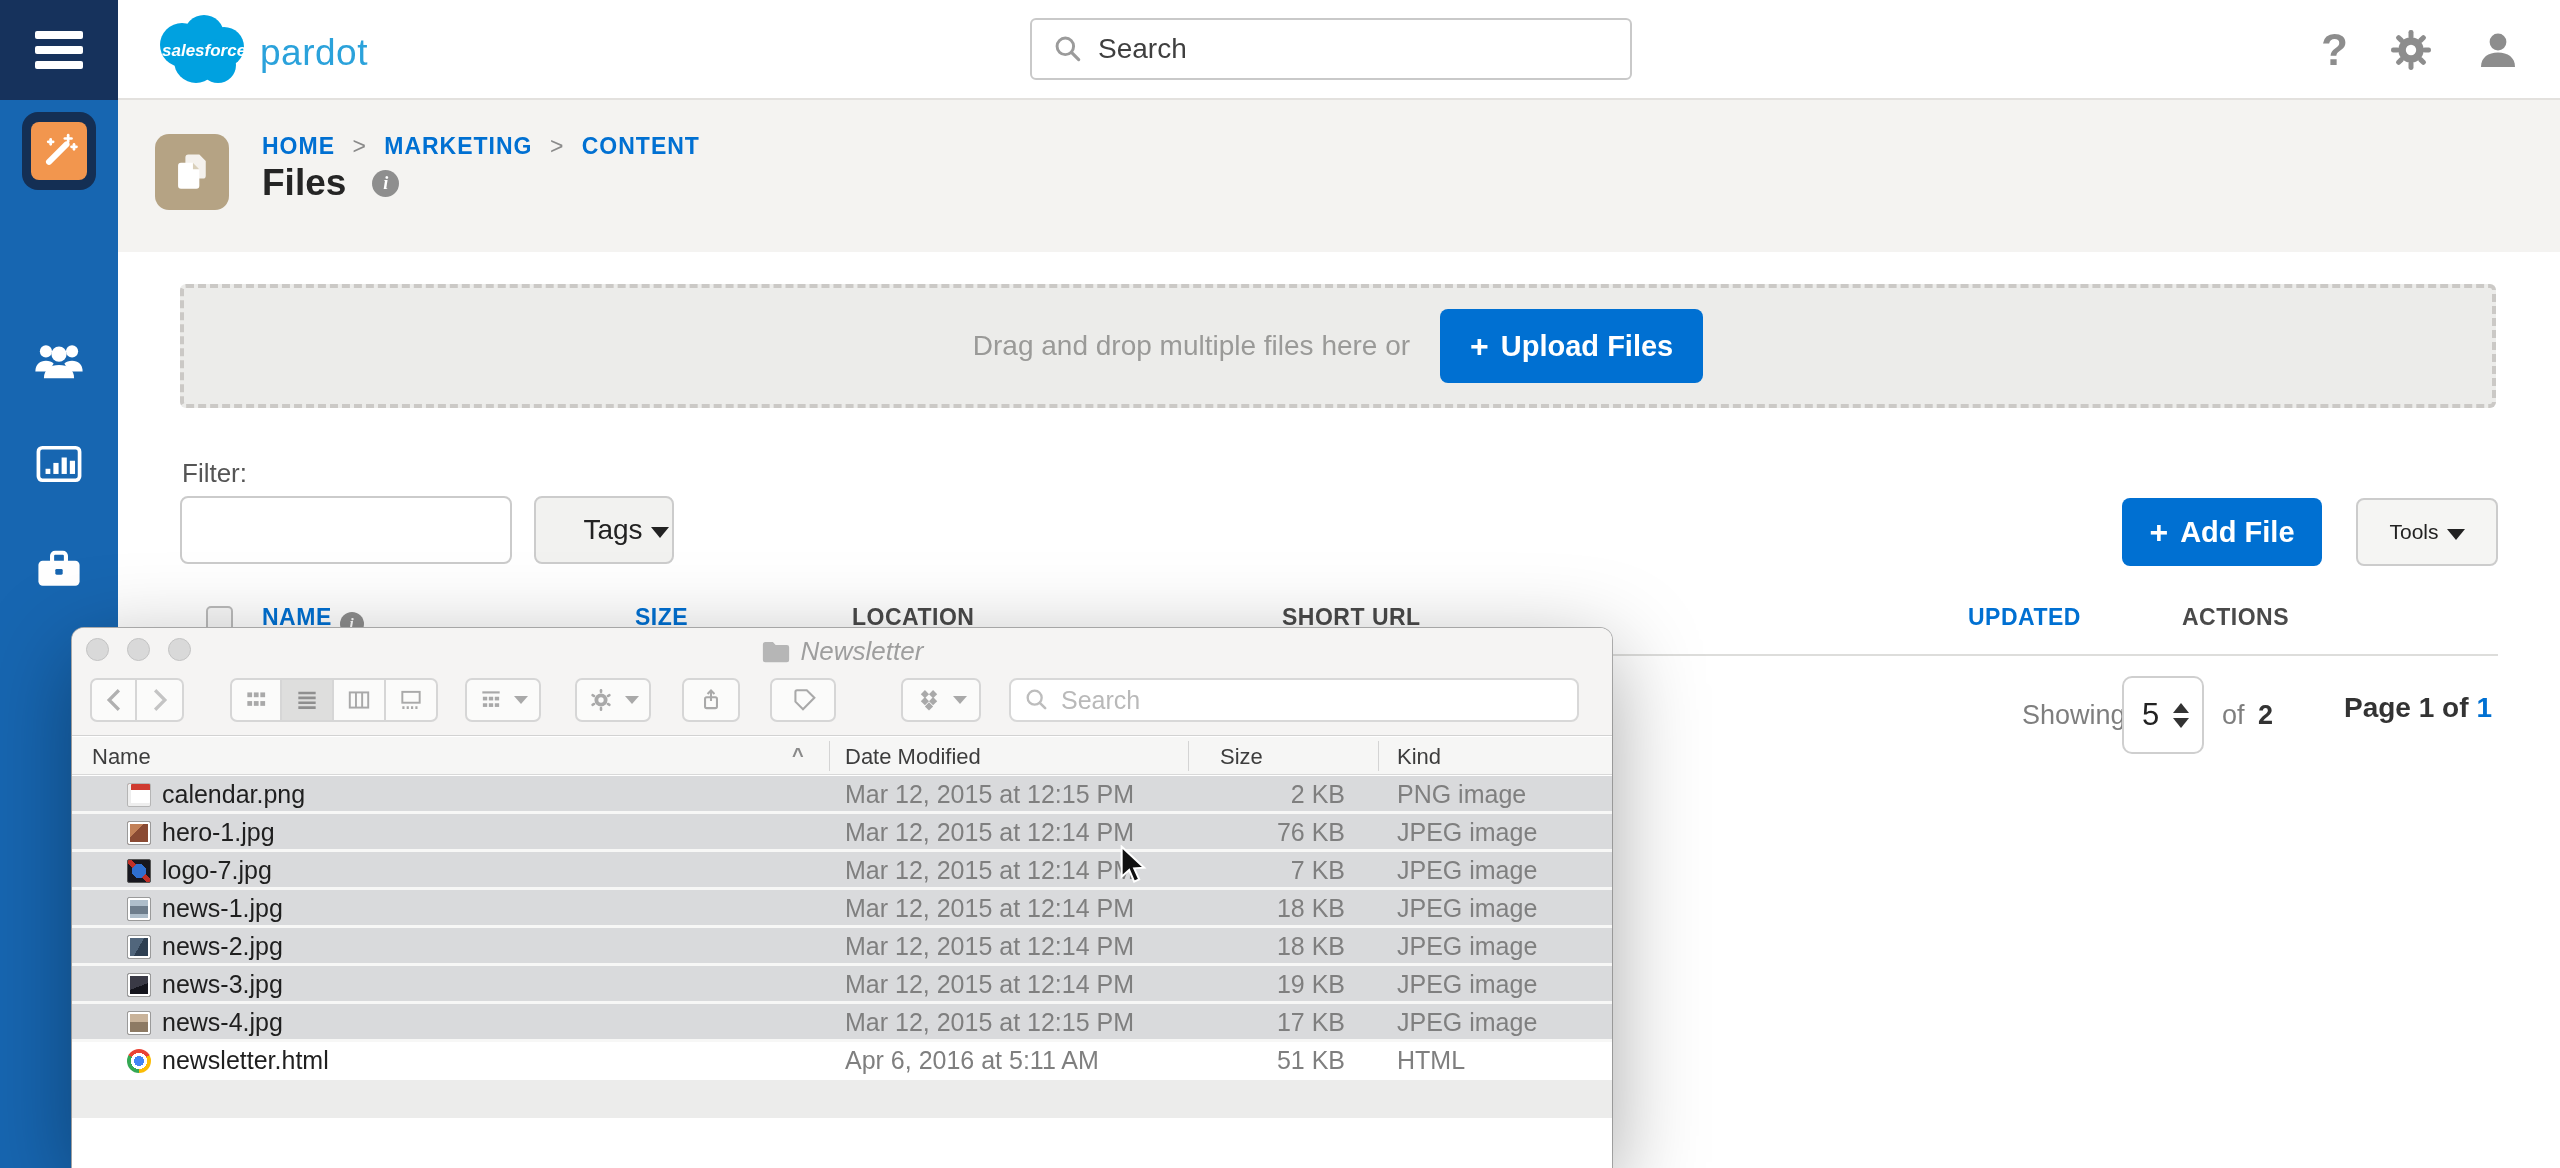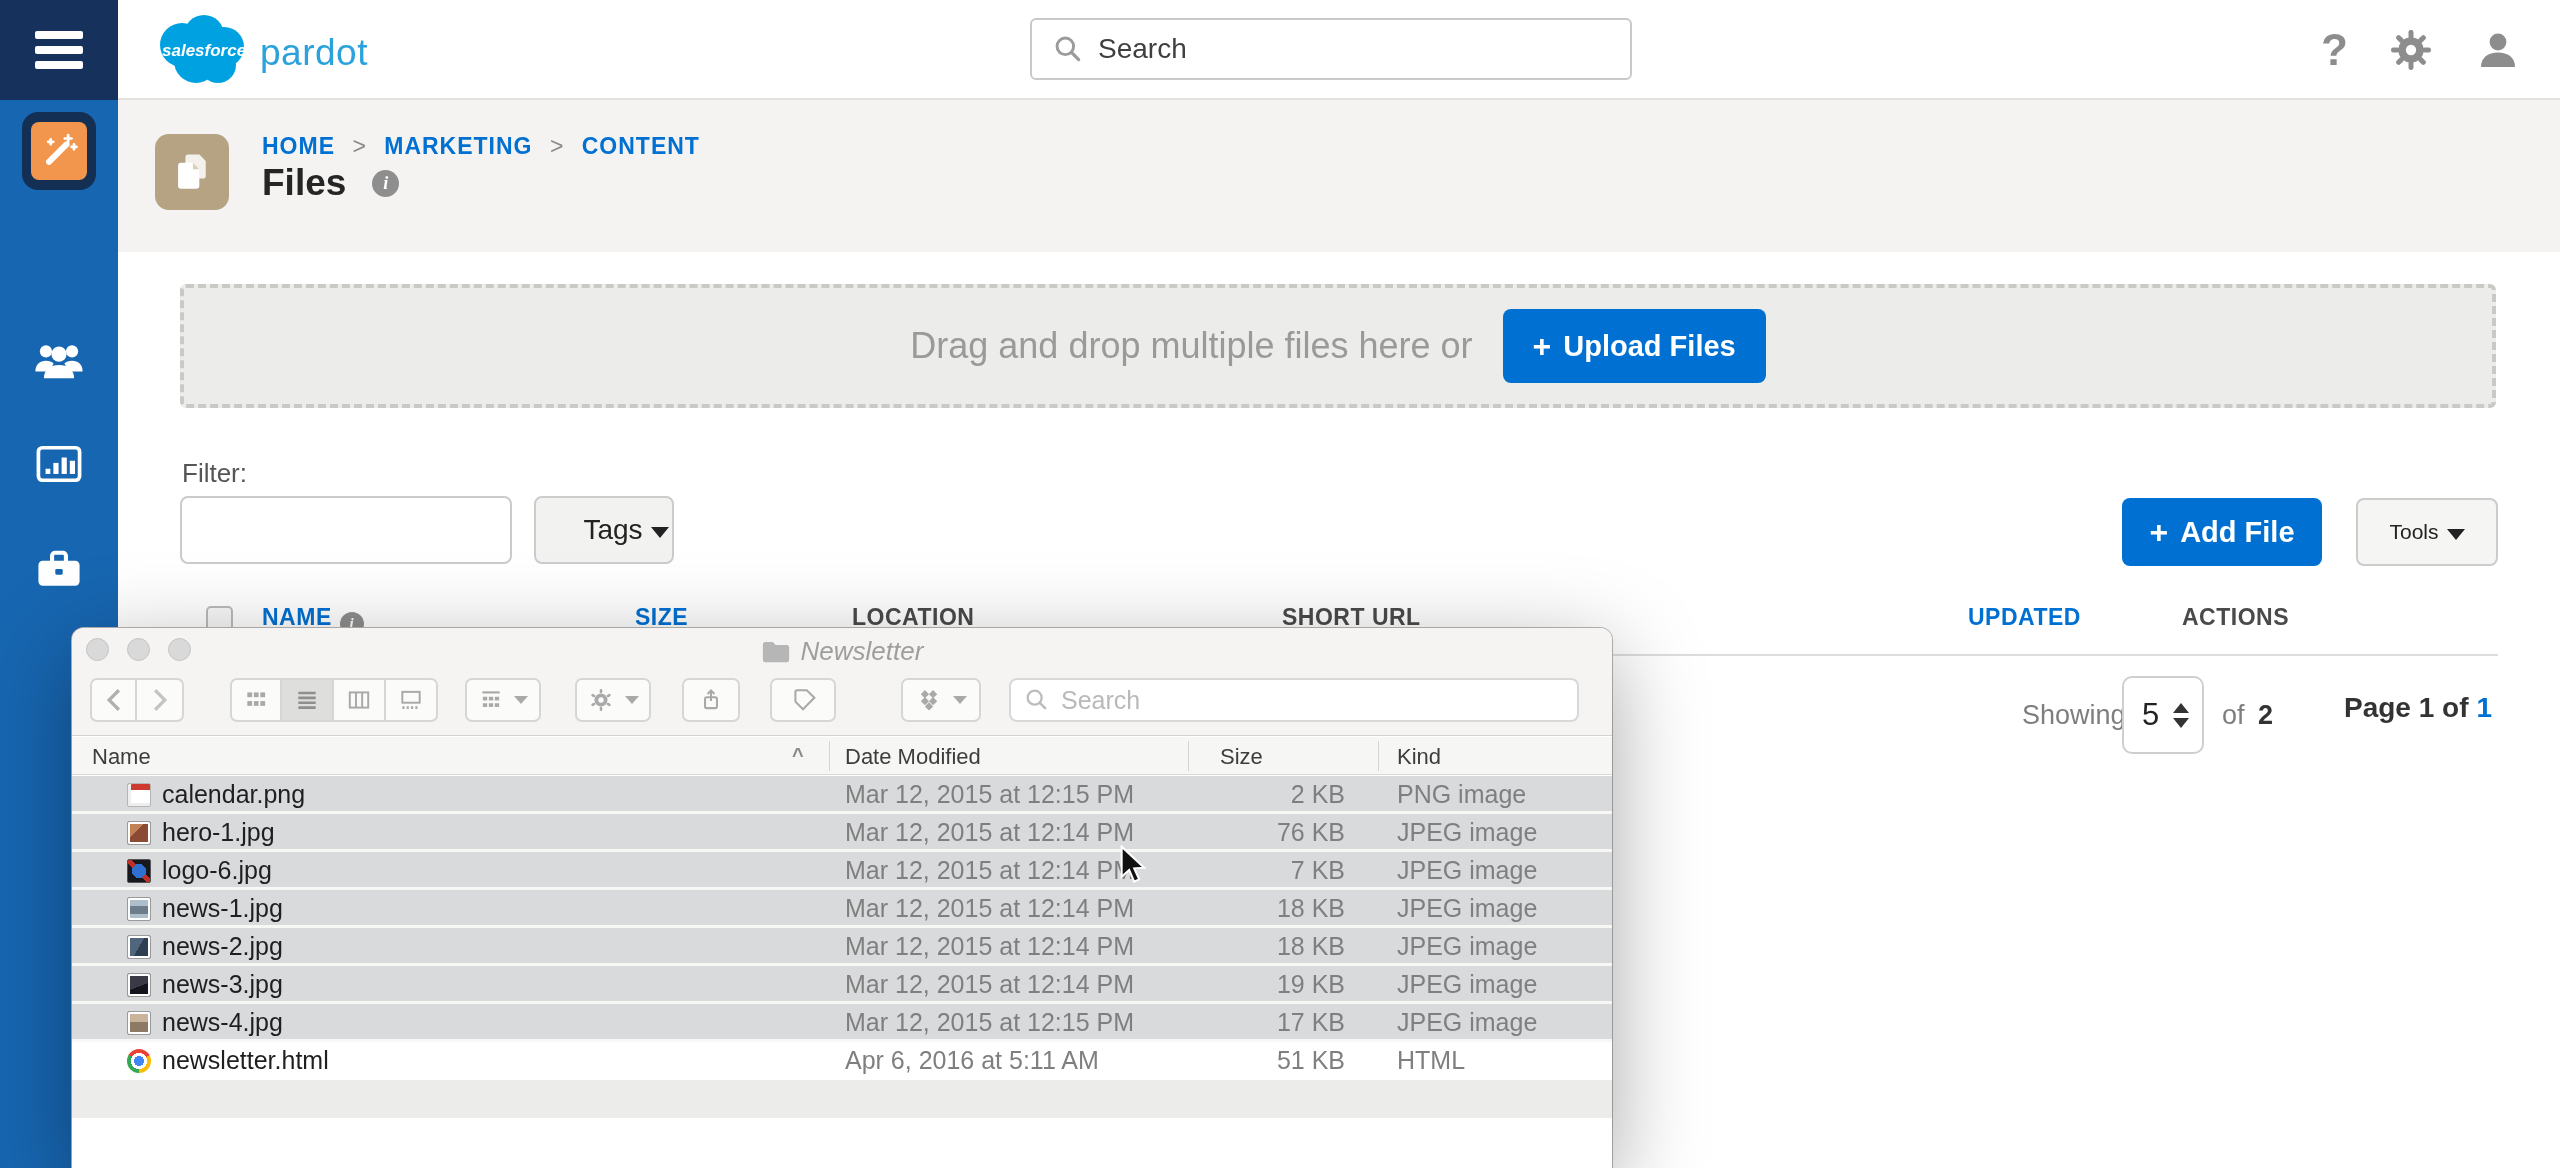--- a/index.html
+++ b/index.html
@@ -34,21 +34,21 @@
   .files-tile { position:absolute; left:37px; top:34px; width:74px; height:76px; background:#b5a384; border-radius:14px; display:flex; align-items:center; justify-content:center; }
   .crumbs { position:absolute; left:144px; top:33px; font-size:23px; font-weight:bold; letter-spacing:1px; }
   .crumbs a { color:#0070d2; text-decoration:none; cursor:pointer; }
   .crumbs .sep { color:#8a8a8a; margin:0 10px; font-weight:normal; }
   .page-title-row { position:absolute; left:144px; top:62px; display:flex; align-items:center; gap:26px; }
   .page-title { font-size:37px; font-weight:bold; color:#252525; }
   .info-dot { width:27px; height:27px; border-radius:50%; background:#8e8e8e; color:#fff; font-size:18px; font-weight:bold; font-family:"Liberation Serif",serif; font-style:italic; display:flex; align-items:center; justify-content:center; cursor:pointer; }
 
   
   .dropzone { position:absolute; left:180px; top:284px; width:2316px; height:124px; background:#ececea; border:4px dashed #cbc9c6; border-radius:6px; display:flex; align-items:center; justify-content:center; z-index:1; }
-  .dropzone .dz-text { color:#9a9a98; font-size:36px; }
+  .dropzone .dz-text { color:#9a9a98; font-size:28px; }
   .btn-blue { background:#0070d2; color:#fff; border-radius:8px; display:inline-flex; align-items:center; justify-content:center; cursor:pointer; }
   .upload-btn { height:74px; padding:0 30px; margin-left:30px; font-size:29px; font-weight:bold; }
   .plus { font-size:32px; font-weight:bold; margin-right:12px; }
 
   
   .filter-label { position:absolute; left:182px; top:458px; font-size:26px; color:#555; z-index:1; }
   .filter-input { position:absolute; left:180px; top:496px; width:332px; height:68px; border:2px solid #cbcbcb; border-radius:8px; background:#fff; z-index:1; }
   .tags-btn { position:absolute; left:534px; top:496px; width:140px; height:68px; background:#f2f2f0; border:2px solid #cccccc; border-radius:8px; display:flex; align-items:center; justify-content:center; font-size:28px; color:#222; cursor:pointer; z-index:1;padding-left:44px; }
   .caret-down { width:0; height:0; border-left:9px solid transparent; border-right:9px solid transparent; border-top:11px solid #222; margin-left:8px; margin-top:4px; }
   .addfile-btn { position:absolute; left:2122px; top:498px; width:200px; height:68px; font-size:29px; font-weight:bold; z-index:1; }
@@ -440,21 +440,21 @@
     </div>
         <div class="f-row selected">
       <span class="thumb thumb-hero"></span>
       <span class="fname">hero-1.jpg</span>
       <span class="fdate">Mar 12, 2015 at 12:14 PM</span>
       <span class="fsize">76 KB</span>
       <span class="fkind">JPEG image</span>
     </div>
         <div class="f-row selected">
       <span class="thumb thumb-logo"></span>
-      <span class="fname">logo-6.jpg</span>
+      <span class="fname">logo-7.jpg</span>
       <span class="fdate">Mar 12, 2015 at 12:14 PM</span>
       <span class="fsize">7 KB</span>
       <span class="fkind">JPEG image</span>
     </div>
         <div class="f-row selected">
       <span class="thumb thumb-news1"></span>
       <span class="fname">news-1.jpg</span>
       <span class="fdate">Mar 12, 2015 at 12:14 PM</span>
       <span class="fsize">18 KB</span>
       <span class="fkind">JPEG image</span>

